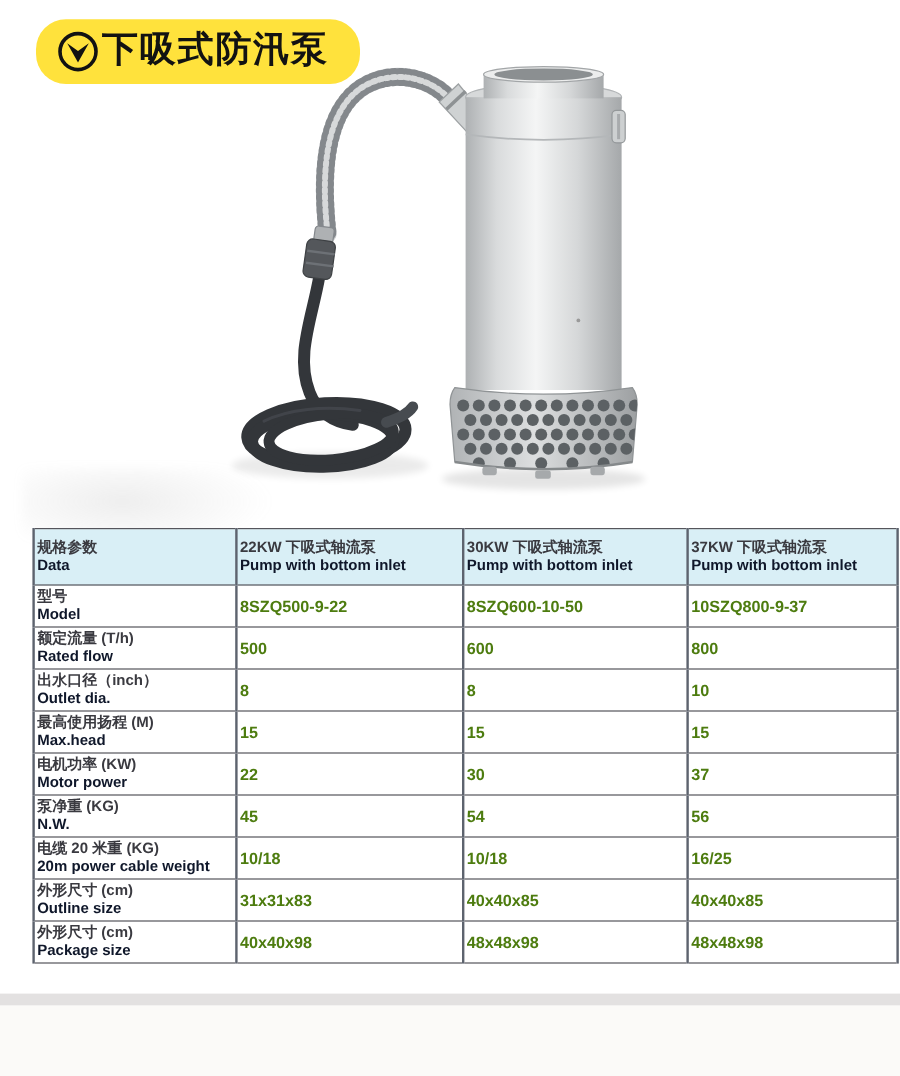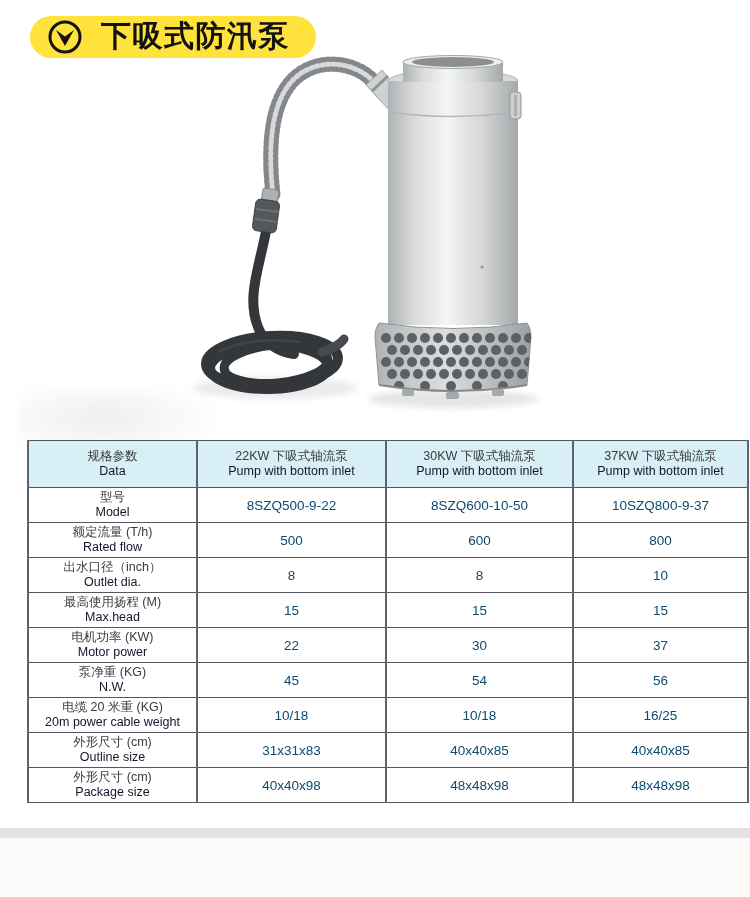--- a/index.html
+++ b/index.html
@@ -2,23 +2,23 @@
 <html><head>
 <meta charset="utf-8">
 <style>
   html,body{margin:0;padding:0;}
   body{
     width:750px;height:897px;position:relative;background:#ffffff;
     font-family:"Liberation Sans", sans-serif;overflow:hidden;
   }
   
   .badge{
-    position:absolute;left:30px;top:16px;height:42px;
+    position:absolute;left:30px;top:16px;height:54px;
     background:#FFE23C;border-radius:25px;
-    display:flex;align-items:center;gap:18px;padding:0 26px 0 17px;
+    display:flex;align-items:center;gap:2px;padding:0 26px 0 17px;
   }
   .badge svg{display:block;}
   .badge-label{
     font-size:30px;font-weight:bold;color:#121212;letter-spacing:1.5px;
     line-height:1;white-space:nowrap;transform:translateY(-1px);
   }
   
   .pump-wrap{position:absolute;left:180px;top:55px;width:390px;height:385px;}
   .smudge{
     position:absolute;left:18px;top:390px;width:210px;height:70px;
@@ -27,30 +27,30 @@
   }
   
   table.spec{
     position:absolute;left:27px;top:440px;width:720px;
     border-collapse:collapse;table-layout:fixed;
     font-family:"Liberation Sans", sans-serif;
   }
   table.spec th, table.spec td{
     border-top:1px solid #55555c;border-bottom:1px solid #55555c;
     border-left:2px solid #5d636e;border-right:2px solid #5d636e;
-    text-align:center;vertical-align:middle;padding:2px 12px;
-    font-weight:normal;
+    text-align:left;vertical-align:middle;padding:2px 2px;
+    font-weight:bold;
   }
   table.spec thead th{
     background:#d9eff6;height:42px;color:#2e2e3a;
   }
   table.spec tbody th, table.spec tbody td{height:29px;background:#ffffff;}
   .zh{font-size:12.5px;line-height:15px;color:#3a3a40;}
   .en{font-size:12.5px;line-height:15px;color:#0f172a;}
-  td.val{font-size:13.5px;color:#0c4a6e;}
+  td.val{font-size:13.5px;color:#4d7c0f;}
   
   .grayband{position:absolute;left:0;top:828px;width:750px;height:10px;background:#e3e1e1;}
   .bottom-area{position:absolute;left:0;top:838px;width:750px;height:59px;background:#fbfaf8;}
 </style>
 </head>
 <body>
 
 <div class="badge">
   <svg width="36" height="36" viewBox="0 0 36 36">
     <circle cx="18" cy="18" r="15" fill="none" stroke="#121212" stroke-width="3"></circle>

